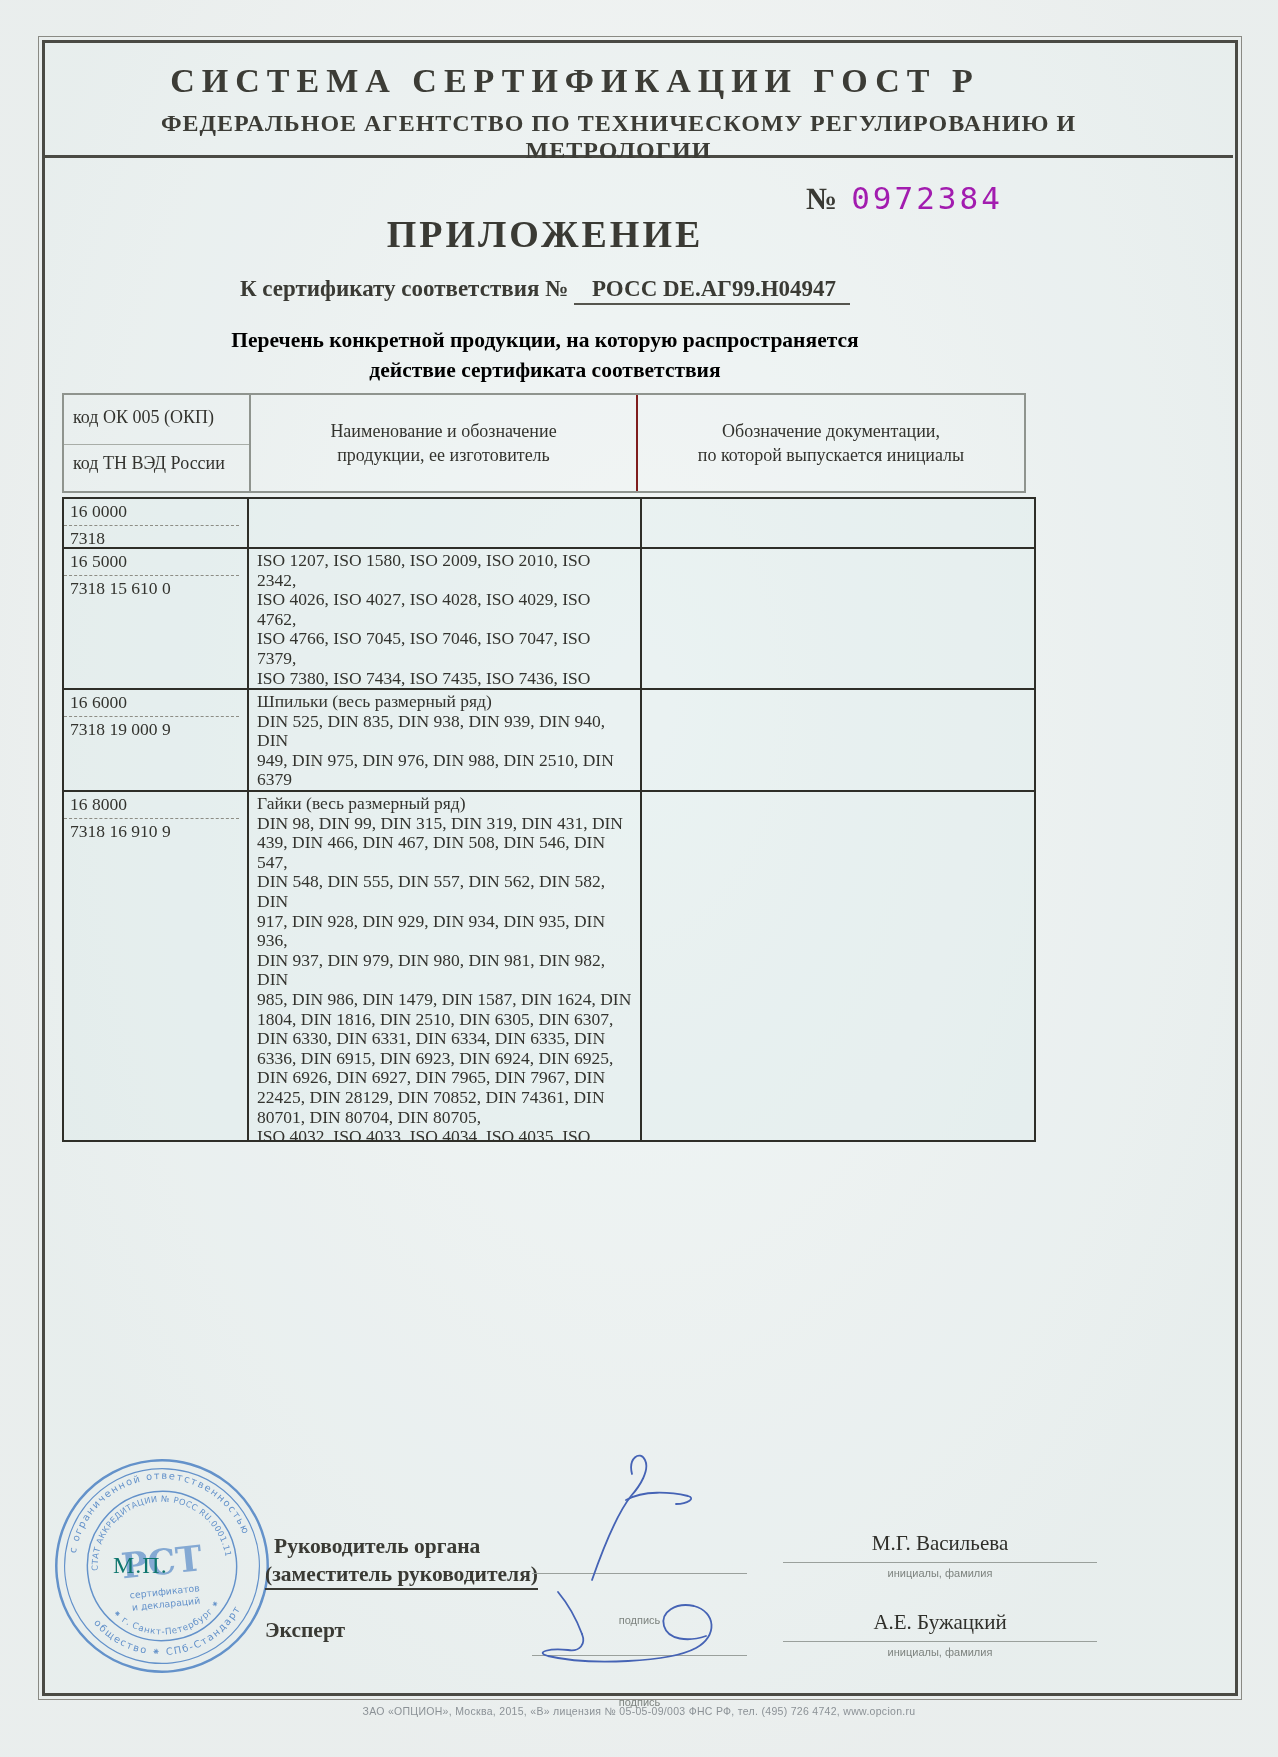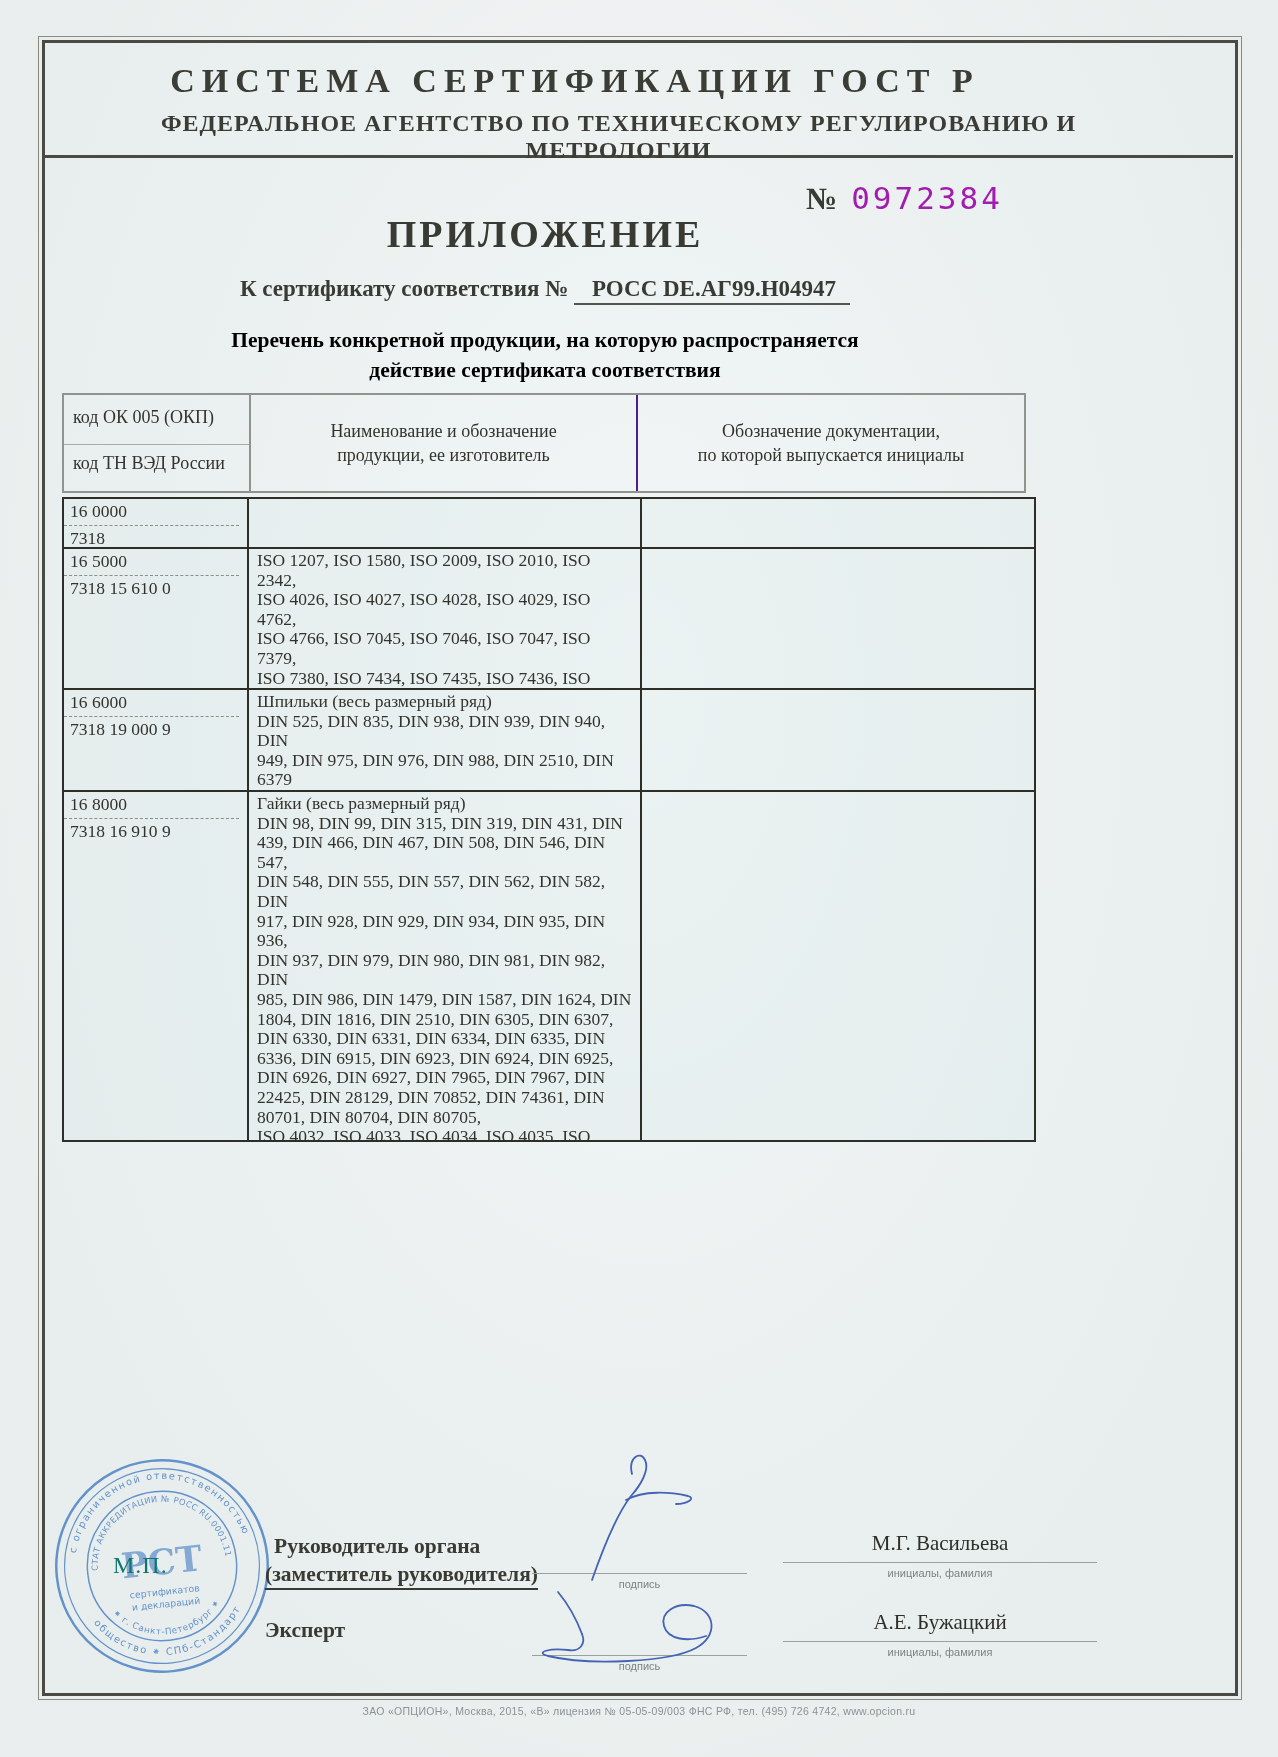--- a/index.html
+++ b/index.html
@@ -31,21 +31,21 @@
   .desc{position:absolute;left:45px;top:325px;width:1000px;text-align:center;
         font-size:21.5px;font-weight:bold;color:#000000;line-height:30px;}
 
   
   .thead{position:absolute;left:62px;top:393px;width:960px;height:96px;
          border:2px solid #8f948e;display:flex;}
   .thead .c1{width:185px;border-right:2px solid #8f948e;position:relative;}
   .thead .c1 .top{position:absolute;left:9px;top:12px;font-size:18px;}
   .thead .c1 .div{position:absolute;left:0;top:49px;width:100%;height:1px;background:#a8ada7;}
   .thead .c1 .bot{position:absolute;left:9px;top:58px;font-size:18px;}
-  .thead .c2{width:385px;border-right:2px solid #4c1d95;display:flex;align-items:center;justify-content:center;
+  .thead .c2{width:385px;border-right:2px solid #7f1d1d;display:flex;align-items:center;justify-content:center;
              text-align:center;font-size:18px;line-height:24px;white-space:pre-line;}
   .thead .c3{flex:1;display:flex;align-items:center;justify-content:center;
              text-align:center;font-size:18px;line-height:24px;white-space:pre-line;}
 
   
   .tbody{position:absolute;left:62px;top:497px;width:970px;border:2px solid #2e2e28;background:rgba(214,232,235,.28);}
   .trow{display:flex;border-bottom:2px solid #2e2e28;}
   .trow:last-child{border-bottom:none;}
   .trow .c1{width:185px;border-right:2px solid #2e2e28;padding:1px 8px 0 0;box-sizing:border-box;font-size:17.5px;}
   .trow .c1 .okp{display:block;padding:1px 6px 3px 6px;border-bottom:1px dashed #8d8d85;}
@@ -59,21 +59,21 @@
   .r3{height:348px;}
 
   
   .role1{position:absolute;left:274px;top:1534px;font-size:21.5px;font-weight:bold;color:#3a3a34;}
   .role1b{position:absolute;left:265px;top:1562px;font-size:21.5px;font-weight:bold;color:#3a3a34;border-bottom:2px solid #3a3a34;padding-bottom:1px;}
   .role2{position:absolute;left:265px;top:1618px;font-size:21.5px;font-weight:bold;color:#3a3a34;text-align:right;}
 
   .sigline{position:absolute;height:1px;background:#9aa09c;}
   .sl1{left:532px;top:1573px;width:215px;}
   .sl2{left:532px;top:1655px;width:215px;}
-  .siglab{position:absolute;width:215px;text-align:center;font-family:"Liberation Sans",sans-serif;font-size:11px;color:#7d837f;}
+  .siglab{position:absolute;width:215px;text-align:center;font-family:"Liberation Sans",sans-serif;font-size:11px;color:#7d837f;margin-top:36px;}
   .sb1{left:532px;top:1578px;}
   .sb2{left:532px;top:1660px;}
 
   .name{position:absolute;left:795px;width:290px;text-align:center;font-size:21px;color:#2f2f2a;}
   .n1{top:1531px;}
   .n2{top:1610px;}
   .nameline{position:absolute;left:783px;width:314px;height:1px;background:#9aa09c;}
   .nl1{top:1562px;}
   .nl2{top:1641px;}
   .namelab{position:absolute;left:783px;width:314px;text-align:center;font-family:"Liberation Sans",sans-serif;font-size:11px;color:#7d837f;}

